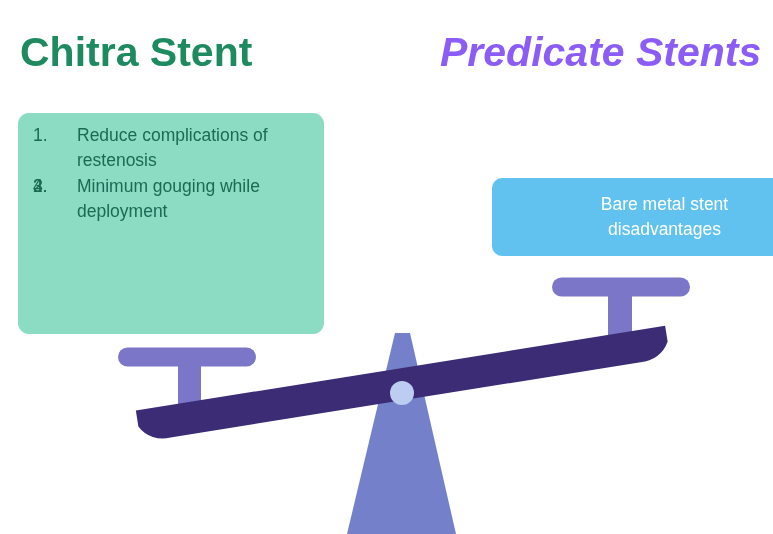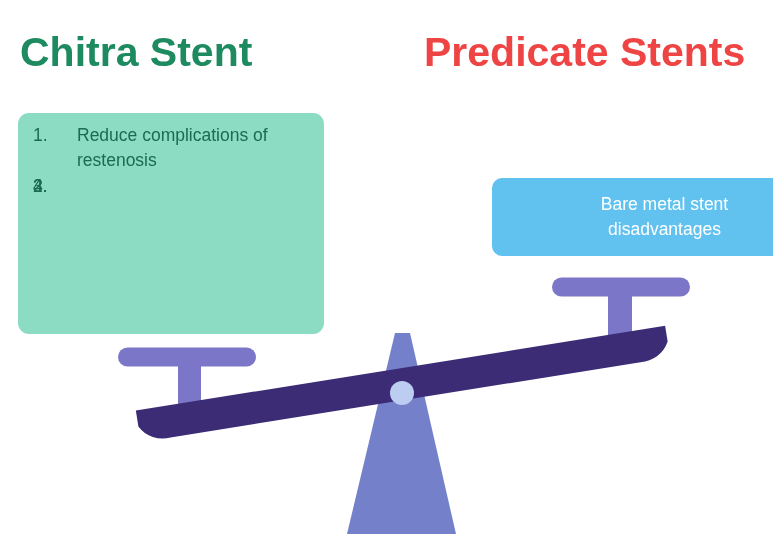--- a/index.html
+++ b/index.html
@@ -26,23 +26,24 @@
     line-height: 1.0;
     letter-spacing: 0px;
     white-space: nowrap;
   }
   #title-left {
     left: 20px;
     top: 32px;
     color: #1e8a5f;
   }
   #title-right {
-    left: 424px;
+    left: 440px;
     top: 32px;
-    color: #ef4444;
+    color: #8b5cf6;
+    font-style: italic;
   }
 
   
   #green-card {
     position: absolute;
     left: 18px;
     top: 113px;
     width: 306px;
     height: 221px;
     background: #8cdcc3;
@@ -147,20 +148,21 @@
         <span>Reduce complications of restenosis</span>
       </li>
       <li>
         <span class="num">2.</span>
       </li>
       <li>
         <span class="num">3.</span>
       </li>
       <li>
         <span class="num">4.</span>
+        <span>Minimum gouging while deployment</span>
       </li>
     </ol>
   </div>
 
   <div id="blue-card">
     <div id="blue-card-text">Bare metal stent
 disadvantages</div>
   </div>
 
 </div>

